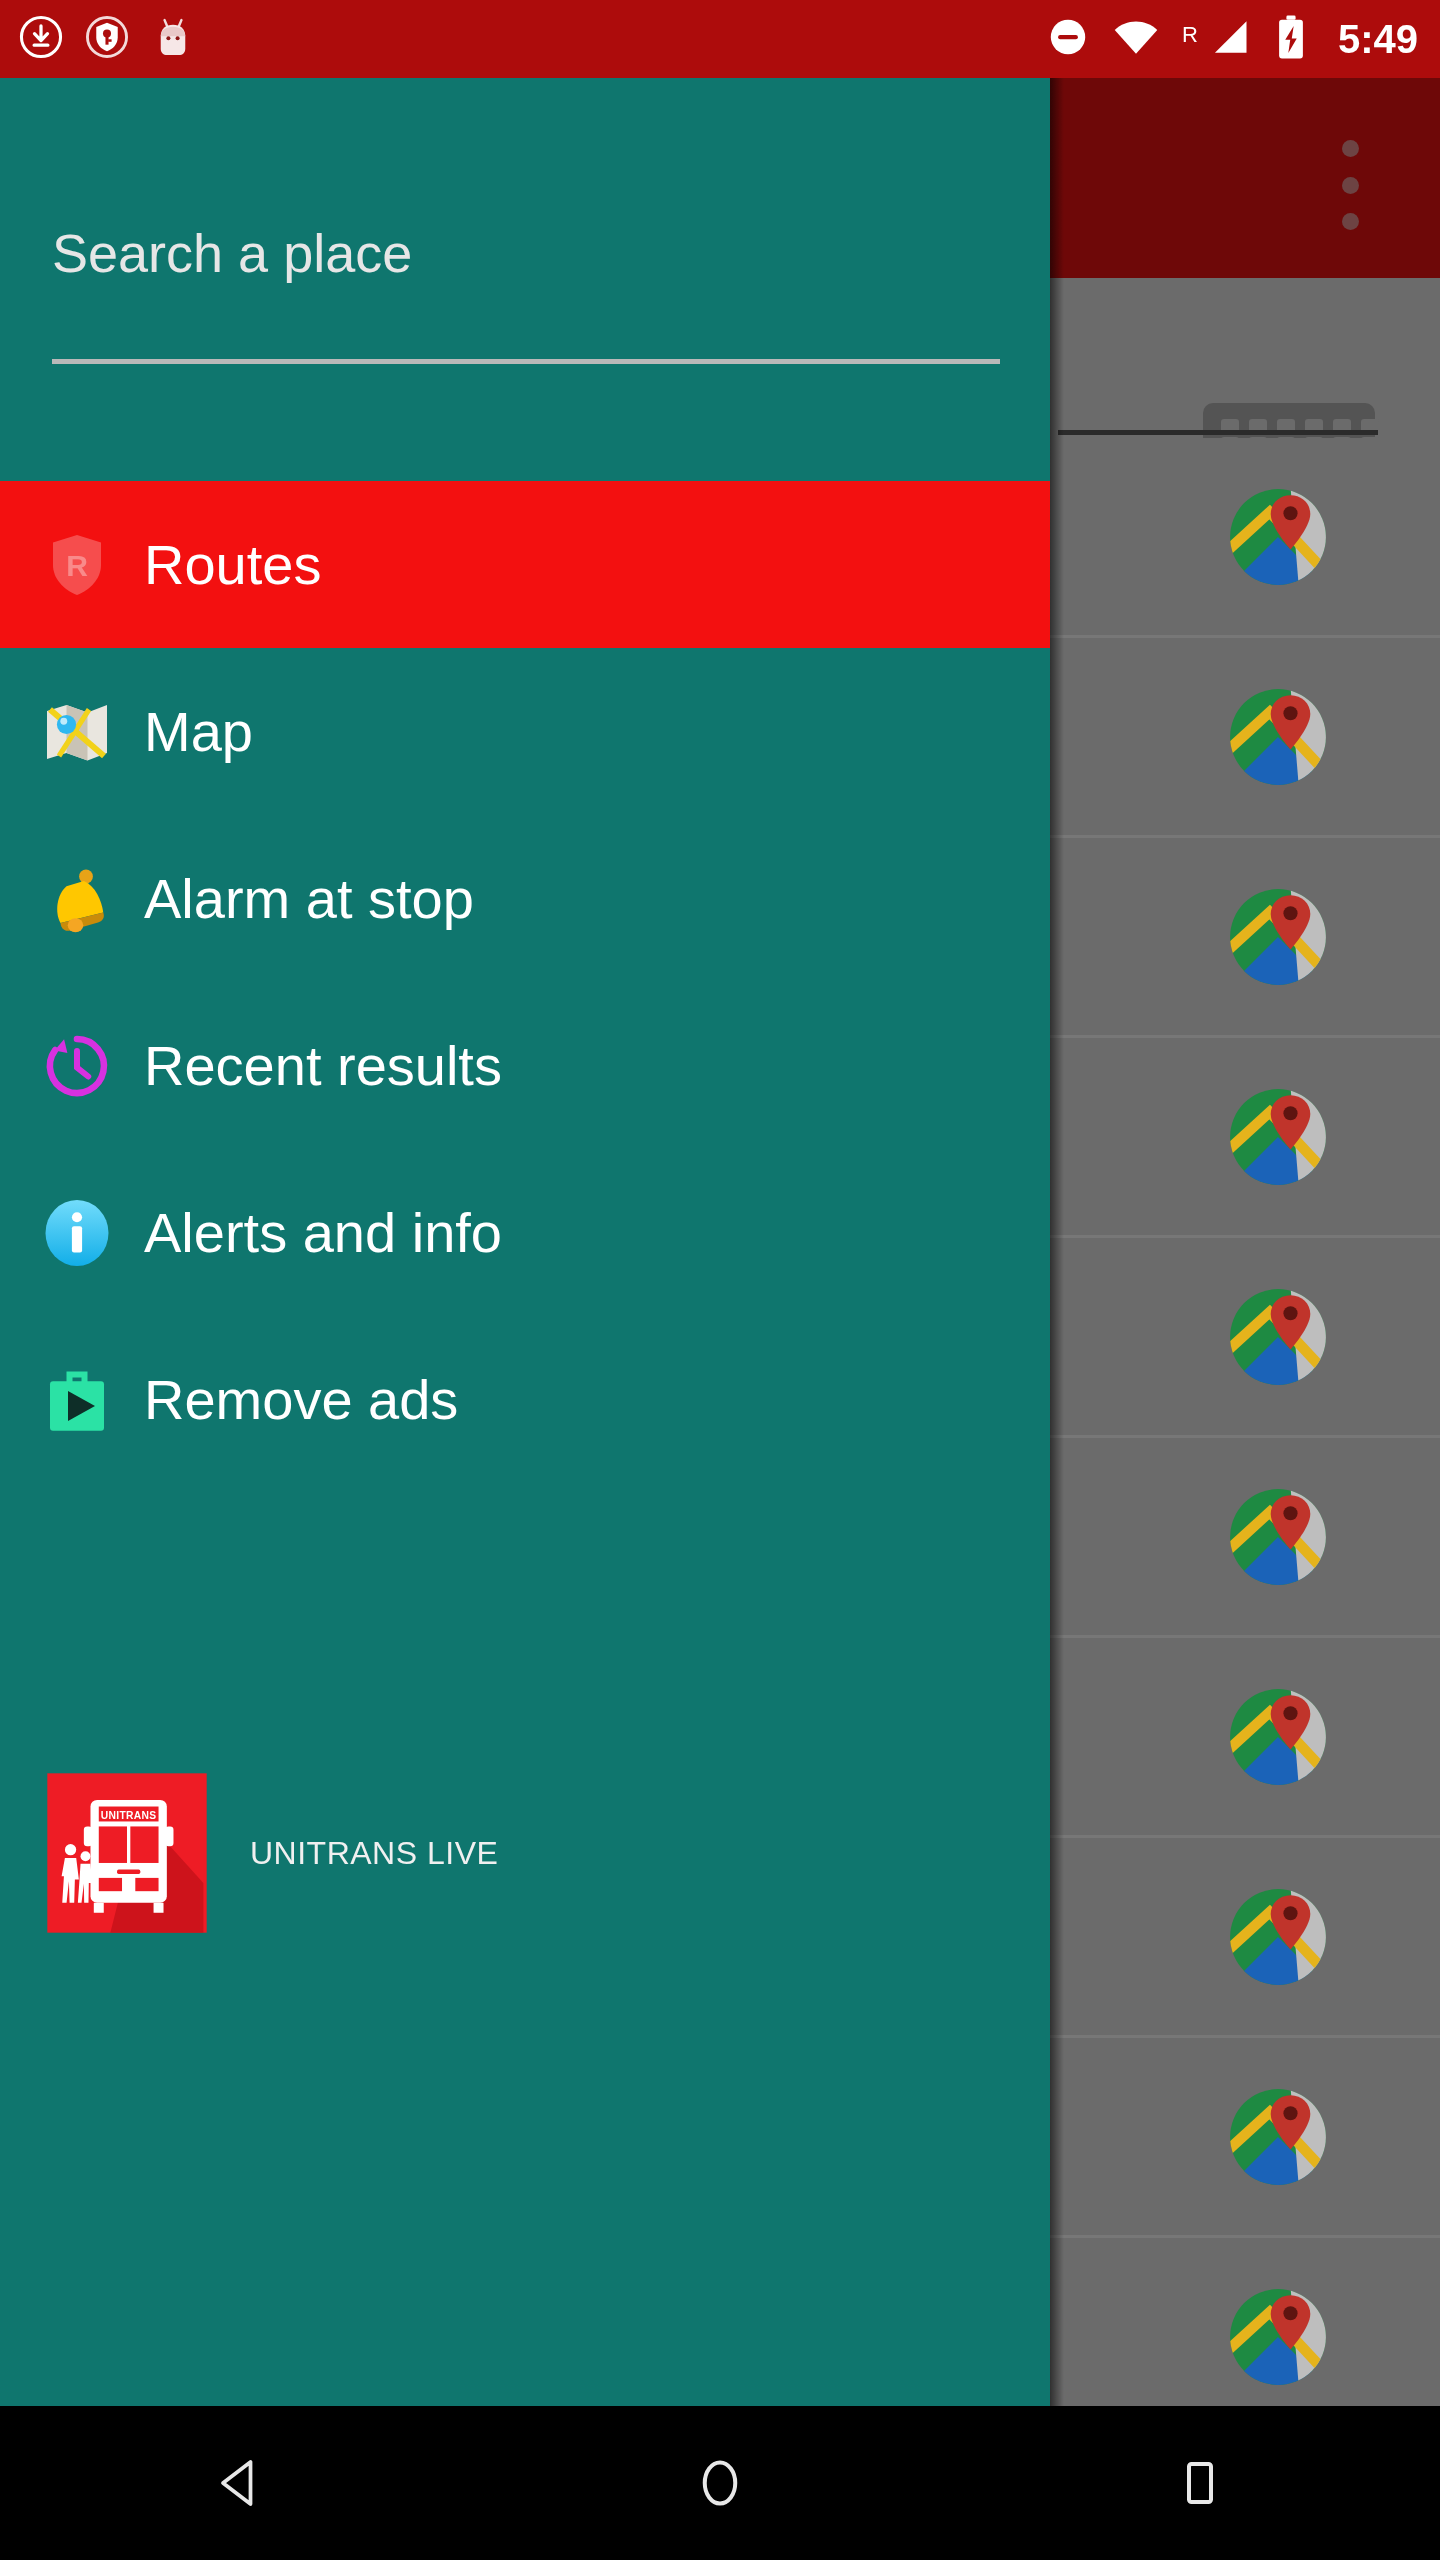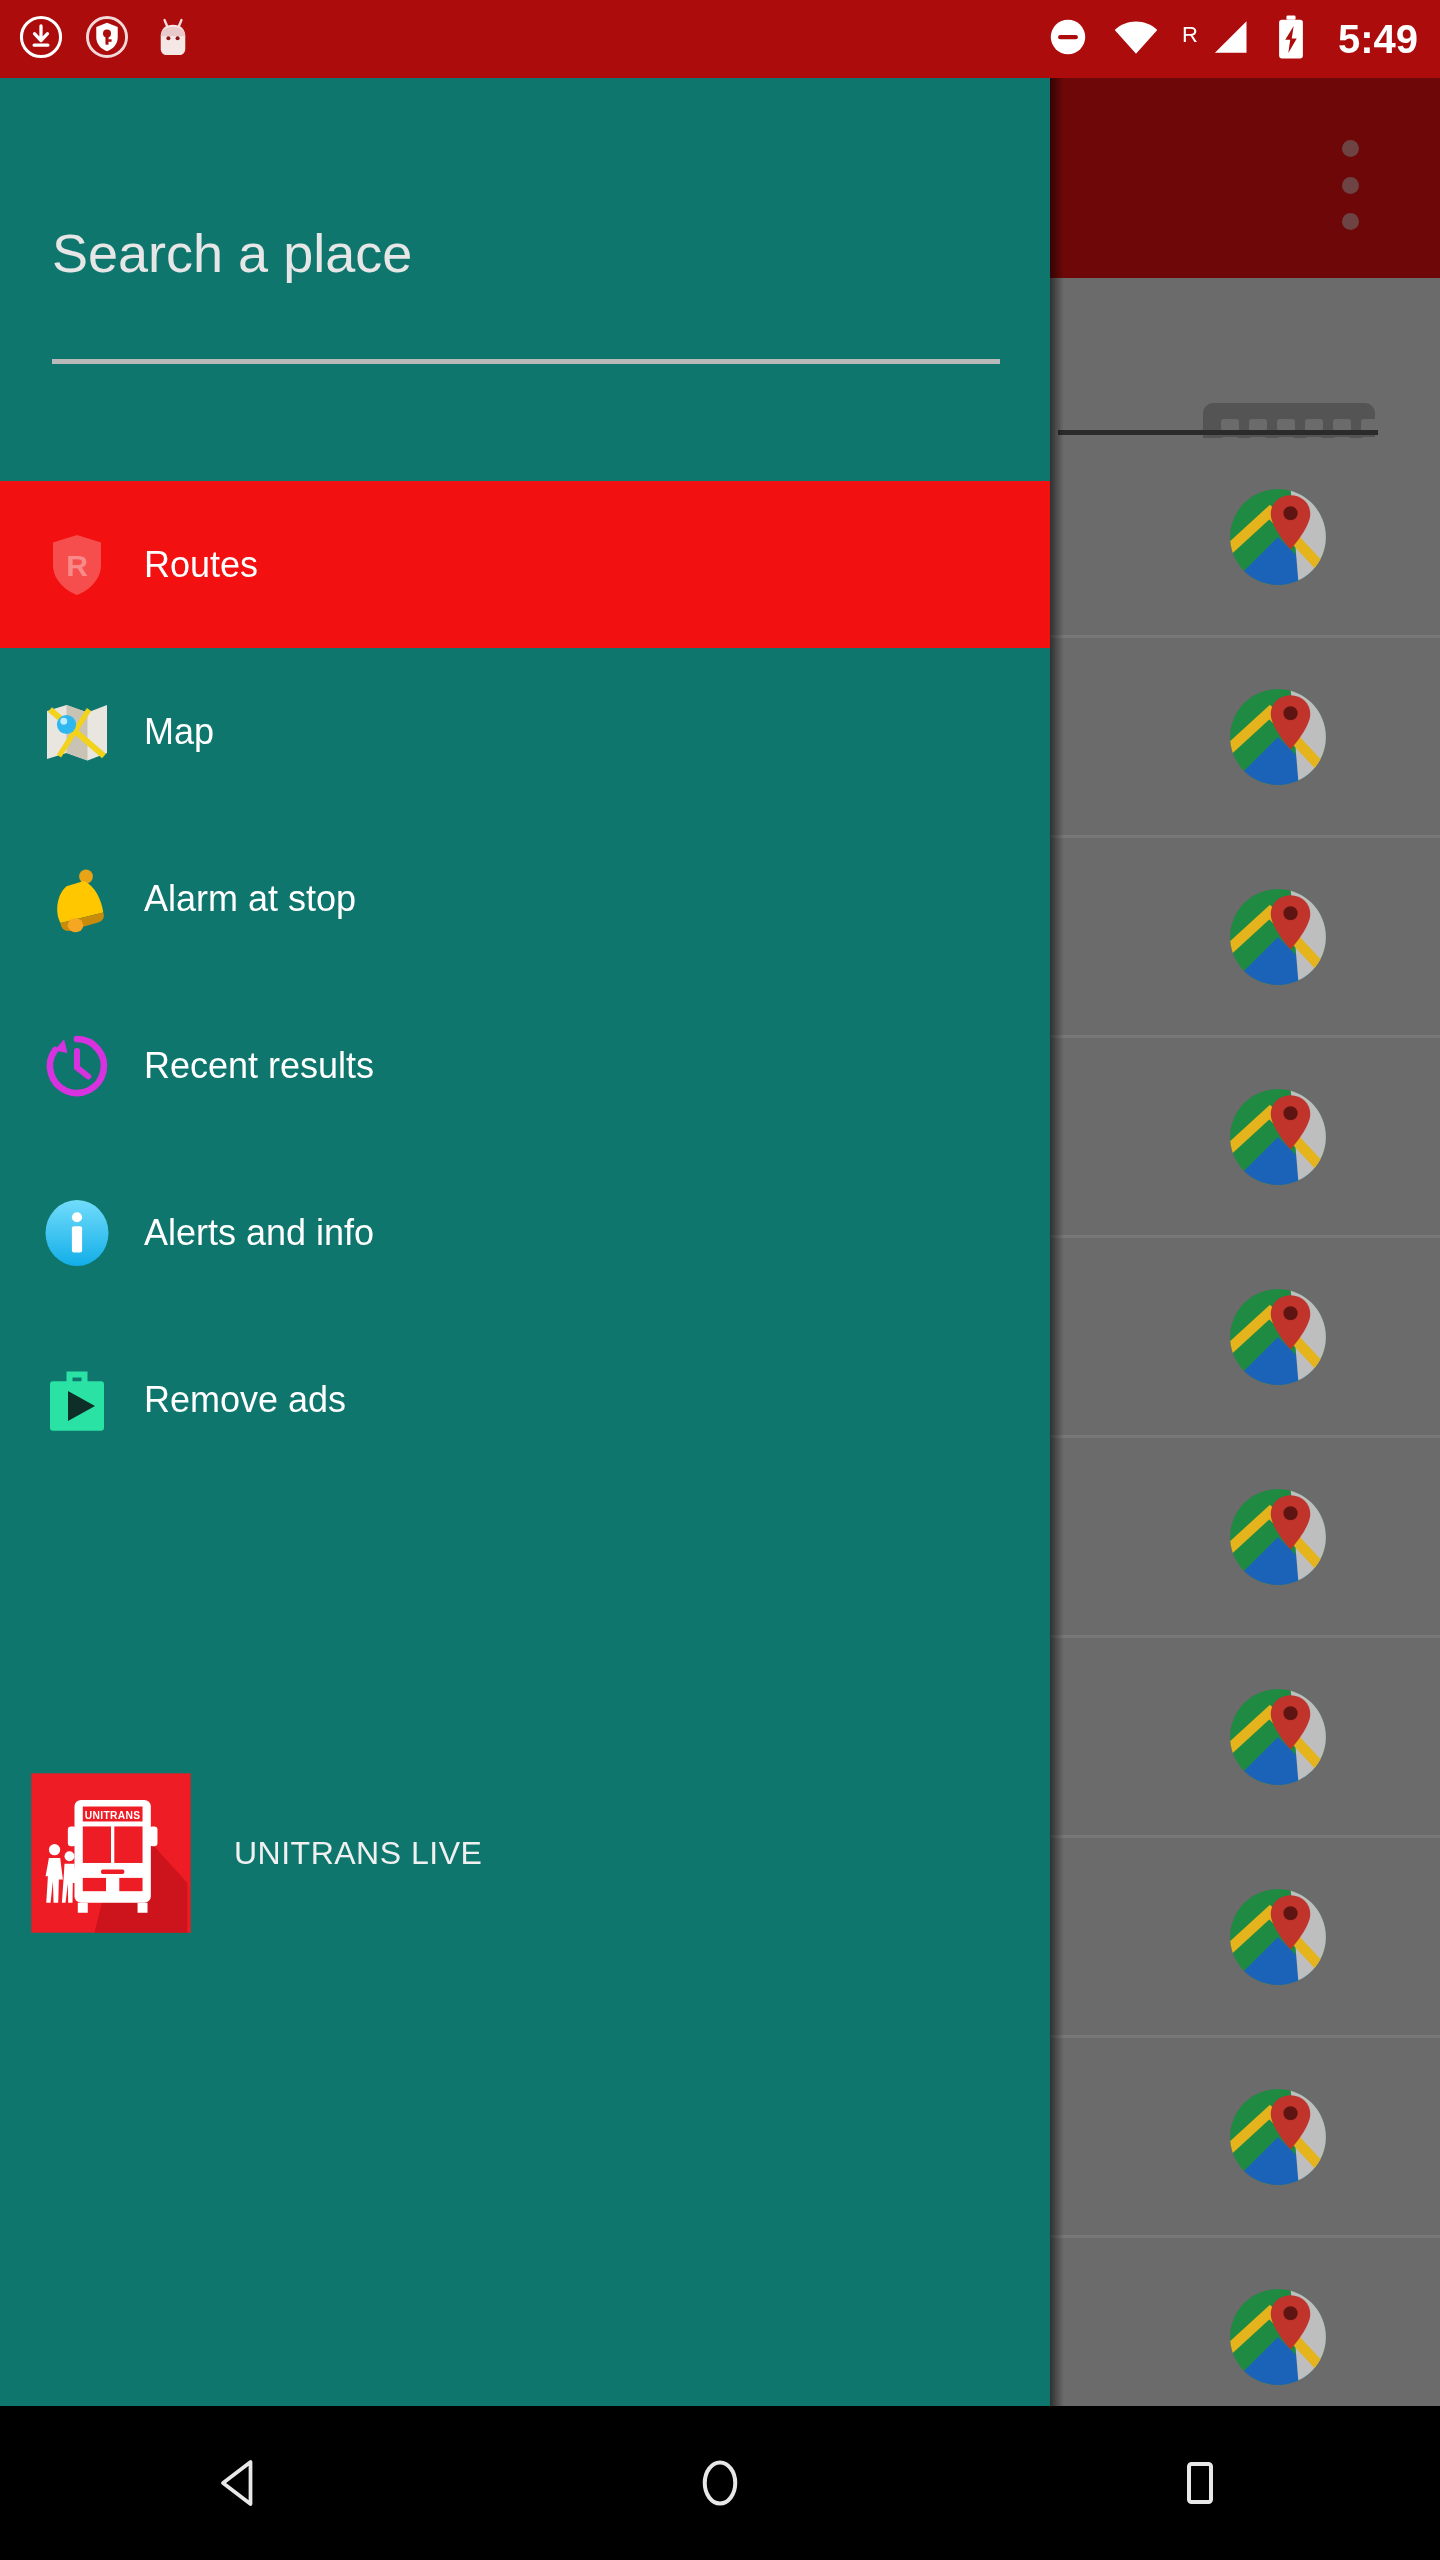--- a/index.html
+++ b/index.html
@@ -96,26 +96,26 @@
   .menu-item {
     position:relative; display:flex; align-items:center;
     height:167px; padding-left:38px;
   }
   .menu-item.active { background:#F31010; }
   .menu-icon {
     width:78px; height:78px; flex:0 0 78px;
     display:flex; align-items:center; justify-content:center;
     margin-right:28px;
   }
-  .menu-label { color:#ffffff; font-size:36px; line-height:1; white-space:nowrap; }
+  .menu-label { color:#ffffff; font-size:56px; line-height:1; white-space:nowrap; }
 
   
   #promo-item {
     position:absolute; left:0; top:1675px; width:1050px; height:200px;
-    display:flex; align-items:center; padding-left:28px;
+    display:flex; align-items:center; padding-left:44px;
   }
   #promo-icon { width:166px; height:166px; flex:0 0 166px; margin-right:40px; position:relative; }
   #promo-label { color:#f0f0f0; font-size:32px; line-height:1; letter-spacing:0.5px; }
 
   
   #nav-bar {
     position:absolute; left:0; top:2406px; width:1440px; height:154px;
     background:#000; display:flex; align-items:center; z-index:70;
   }
   .nav-btn { flex:1; display:flex; align-items:center; justify-content:center; height:100%; }

